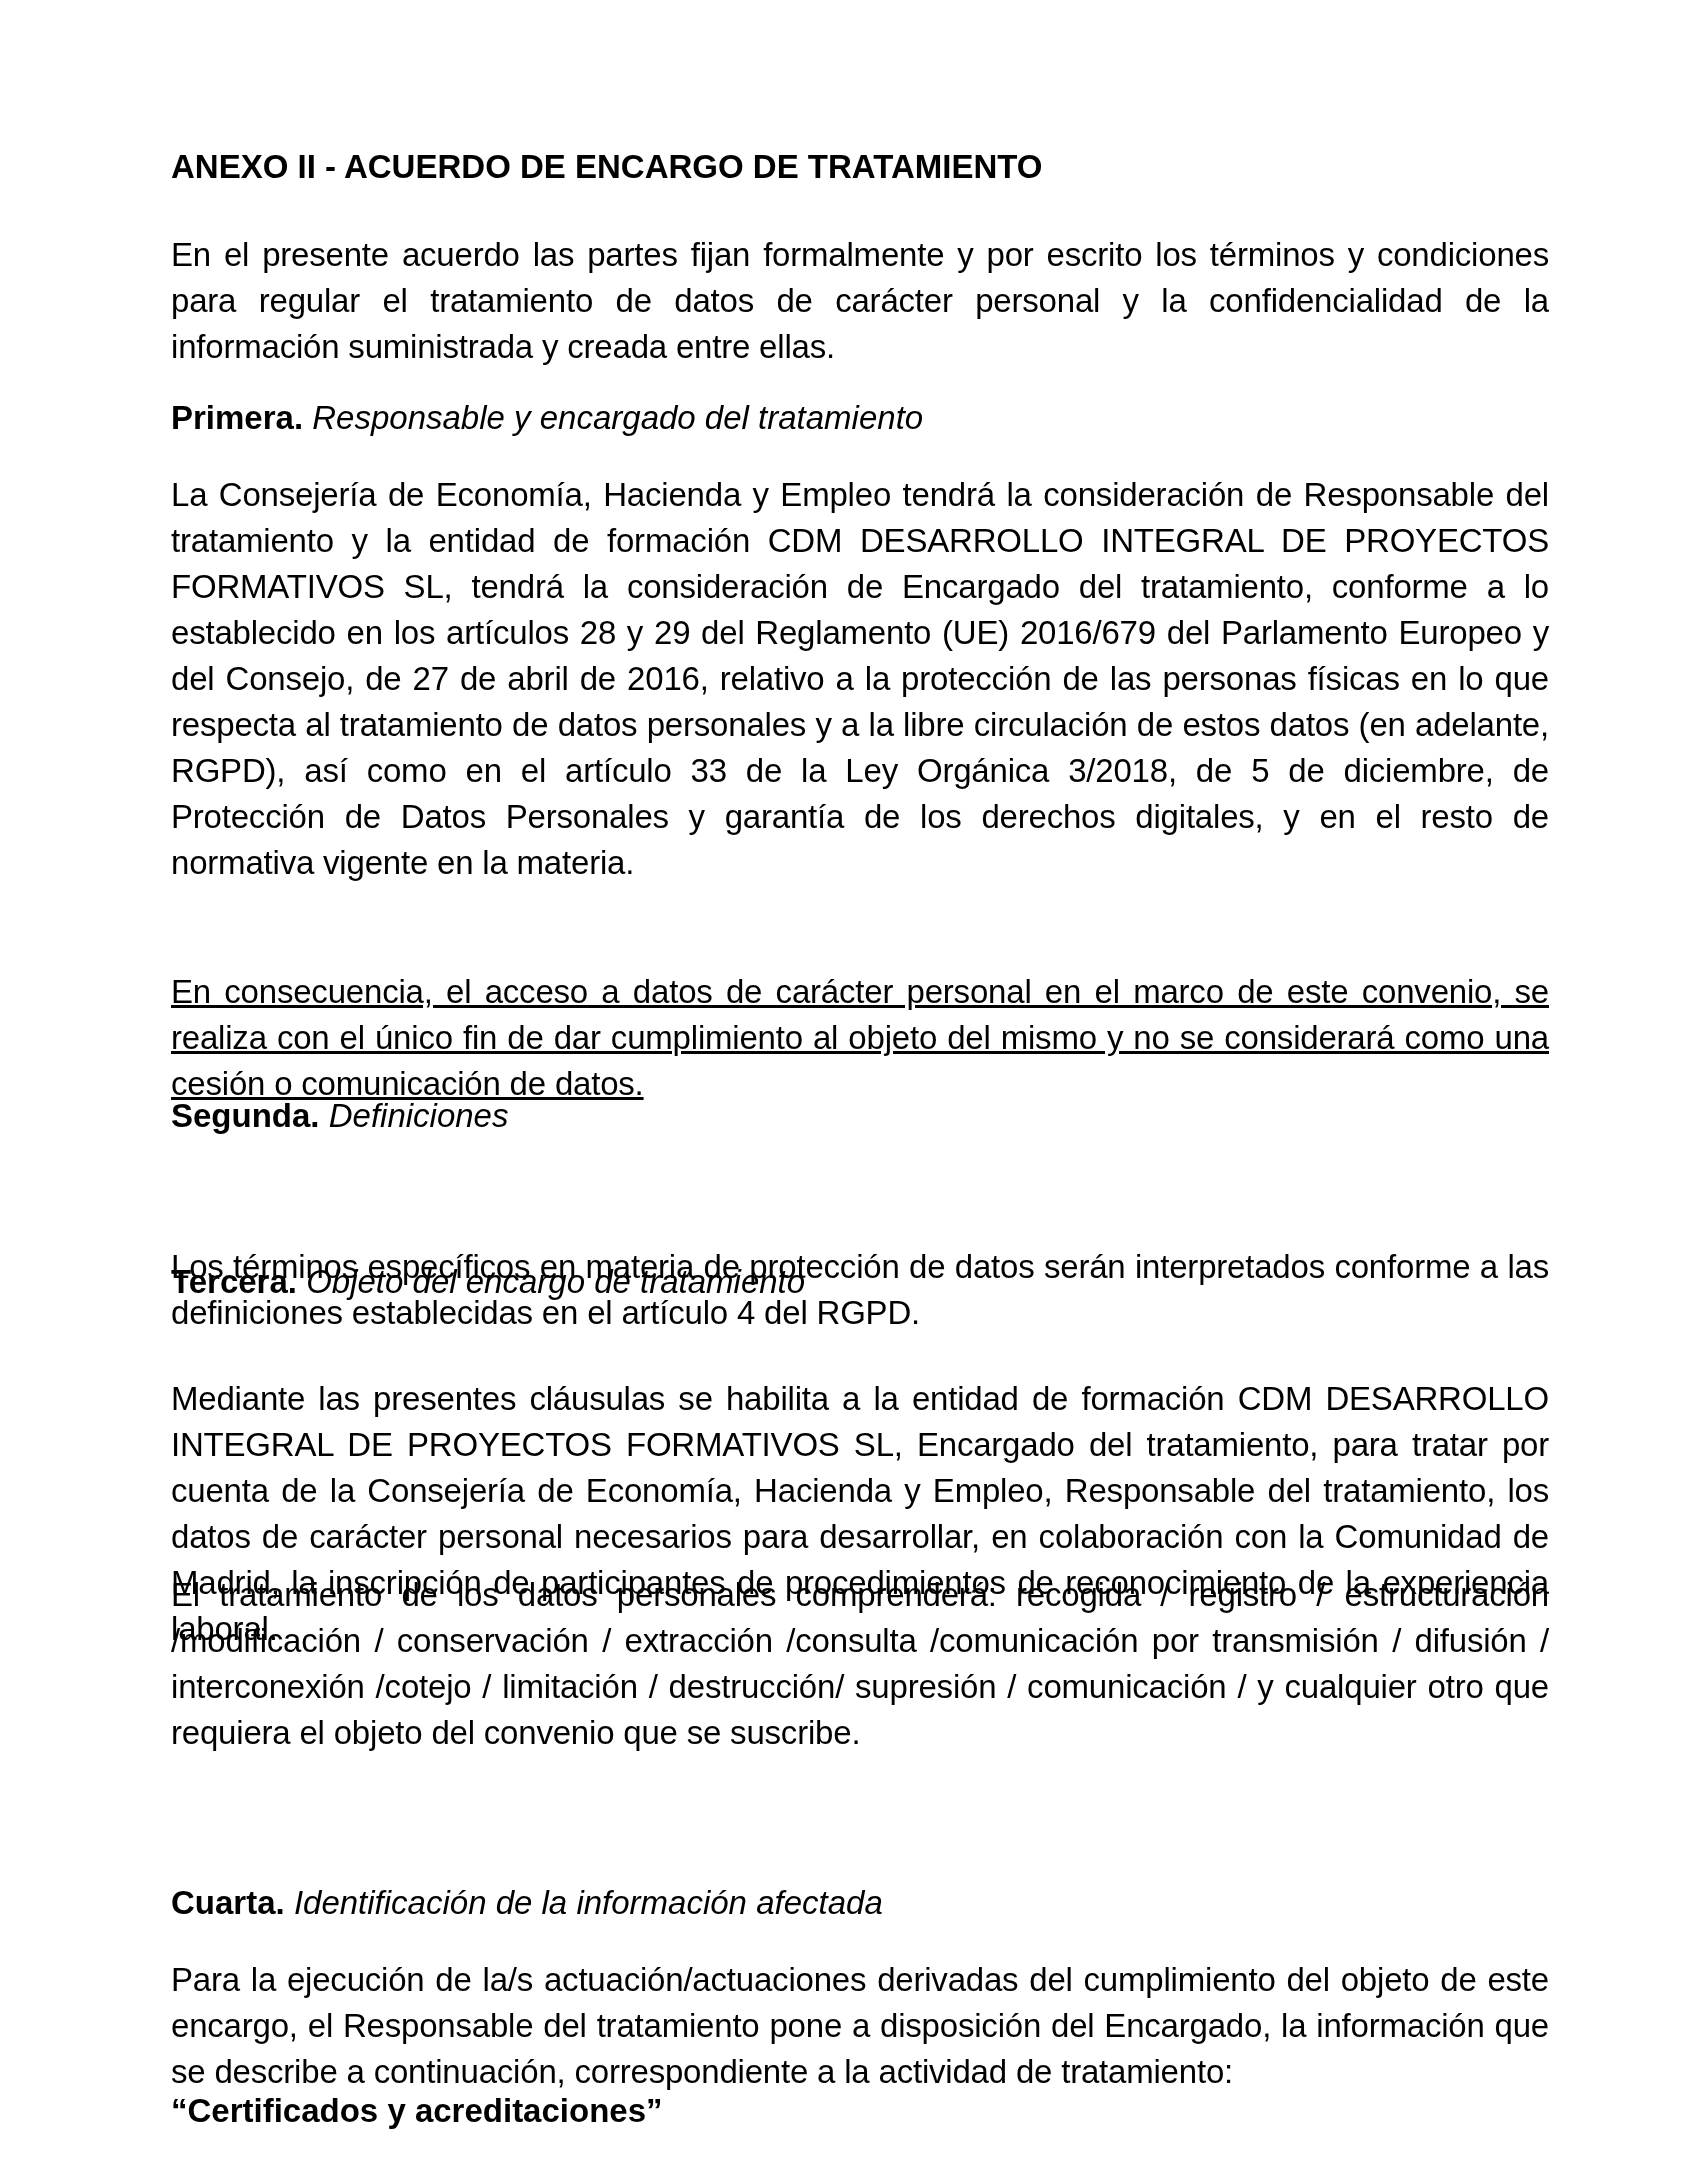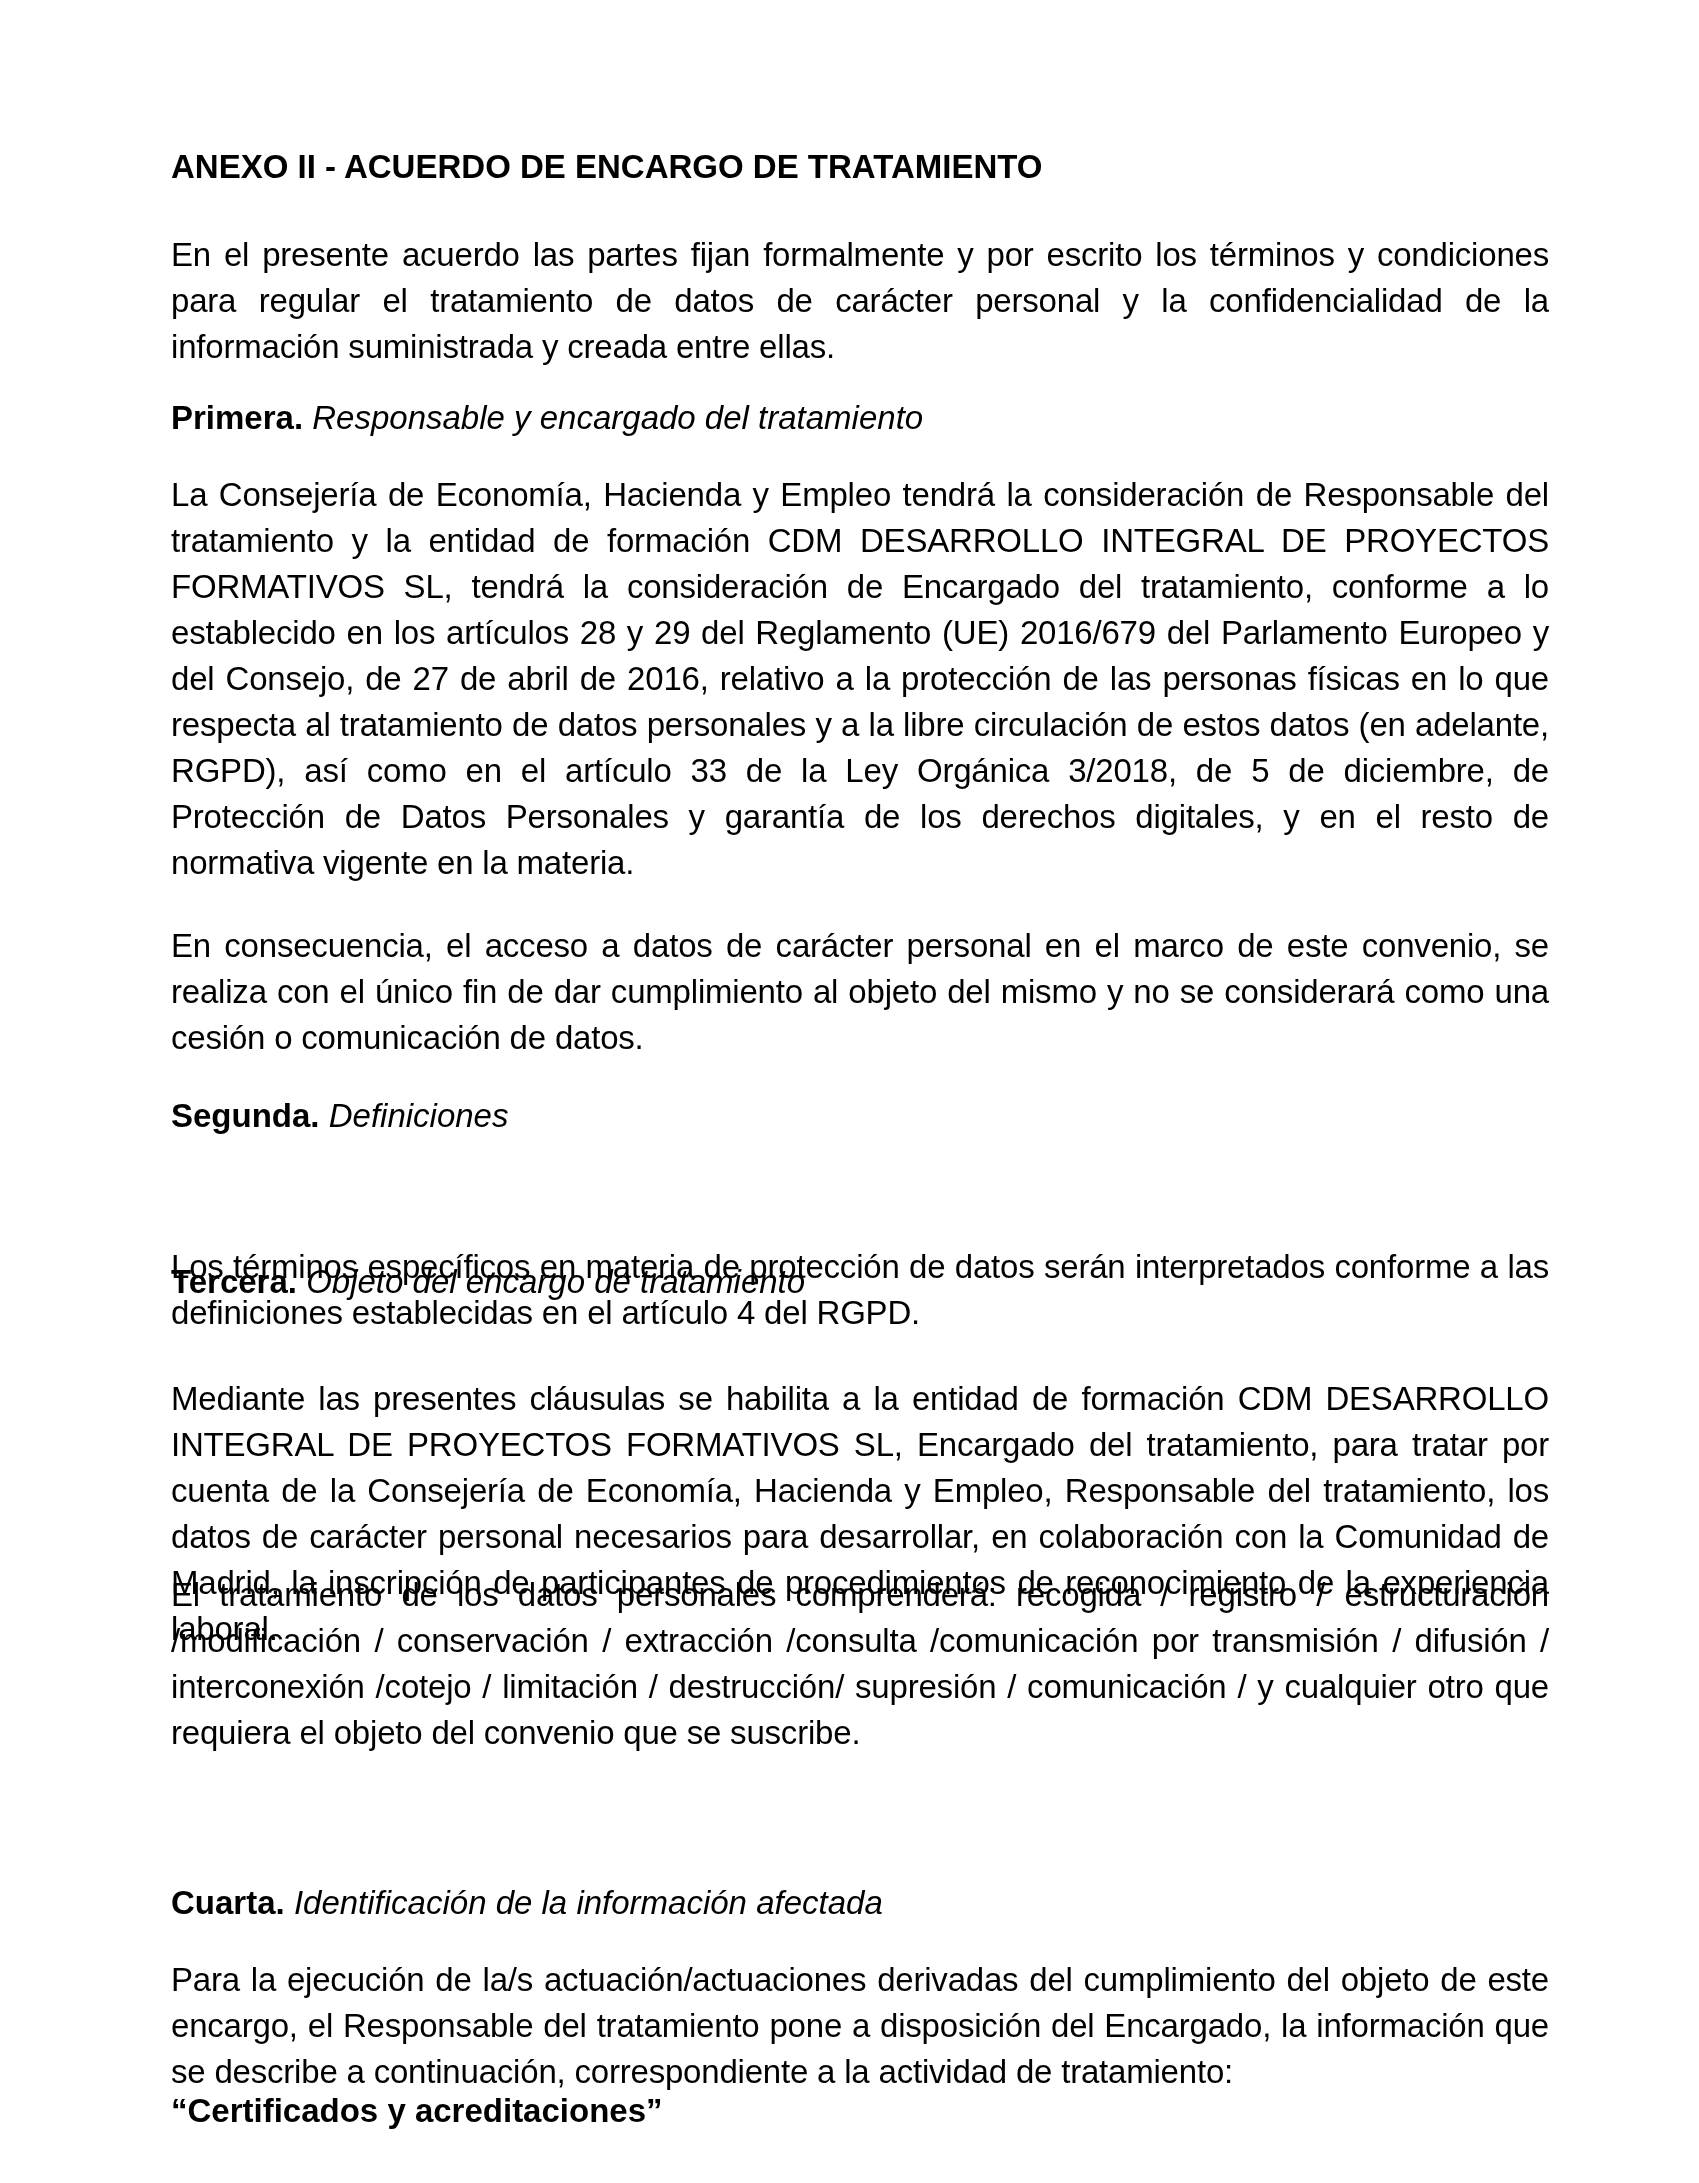--- a/index.html
+++ b/index.html
@@ -61,21 +61,21 @@
 
   <div class="title">ANEXO II - ACUERDO DE ENCARGO DE TRATAMIENTO</div>
 
   <div class="para" style="top:232px;">En el presente acuerdo las partes fijan formalmente y por escrito los términos y condiciones para regular el tratamiento de datos de carácter personal y la confidencialidad de la información suministrada y creada entre ellas.</div>
 
   <div class="heading" style="top:395px;">
     <span class="num">Primera.</span>
     <span class="sub">Responsable y encargado del tratamiento</span>
   </div>
   <div class="para" style="top:472px;">La Consejería de Economía, Hacienda y Empleo tendrá la consideración de Responsable del tratamiento y la entidad de formación CDM DESARROLLO INTEGRAL DE PROYECTOS FORMATIVOS SL, tendrá la consideración de Encargado del tratamiento, conforme a lo establecido en los artículos 28 y 29 del Reglamento (UE) 2016/679 del Parlamento Europeo y del Consejo, de 27 de abril de 2016, relativo a la protección de las personas físicas en lo que respecta al tratamiento de datos personales y a la libre circulación de estos datos (en adelante, RGPD), así como en el artículo 33 de la Ley Orgánica 3/2018, de 5 de diciembre, de Protección de Datos Personales y garantía de los derechos digitales, y en el resto de normativa vigente en la materia.</div>
-  <div class="para" style="top:923px;">En consecuencia, el acceso a datos de carácter personal en el marco de este convenio, se realiza con el único fin de dar cumplimiento al objeto del mismo y no se considerará como una cesión o comunicación de datos.</div>
+  <div class="para" style="top:969px;text-decoration:underline;">En consecuencia, el acceso a datos de carácter personal en el marco de este convenio, se realiza con el único fin de dar cumplimiento al objeto del mismo y no se considerará como una cesión o comunicación de datos.</div>
 
   <div class="heading" style="top:1093px;">
     <span class="num">Segunda.</span>
     <span class="sub">Definiciones</span>
   </div>
   <div class="para" style="top:1231px;margin-top:13px;">Los términos específicos en materia de protección de datos serán interpretados conforme a las definiciones establecidas en el artículo 4 del RGPD.</div>
 
   <div class="heading" style="top:1259px;">
     <span class="num">Tercera.</span>
     <span class="sub">Objeto del encargo de tratamiento</span>

